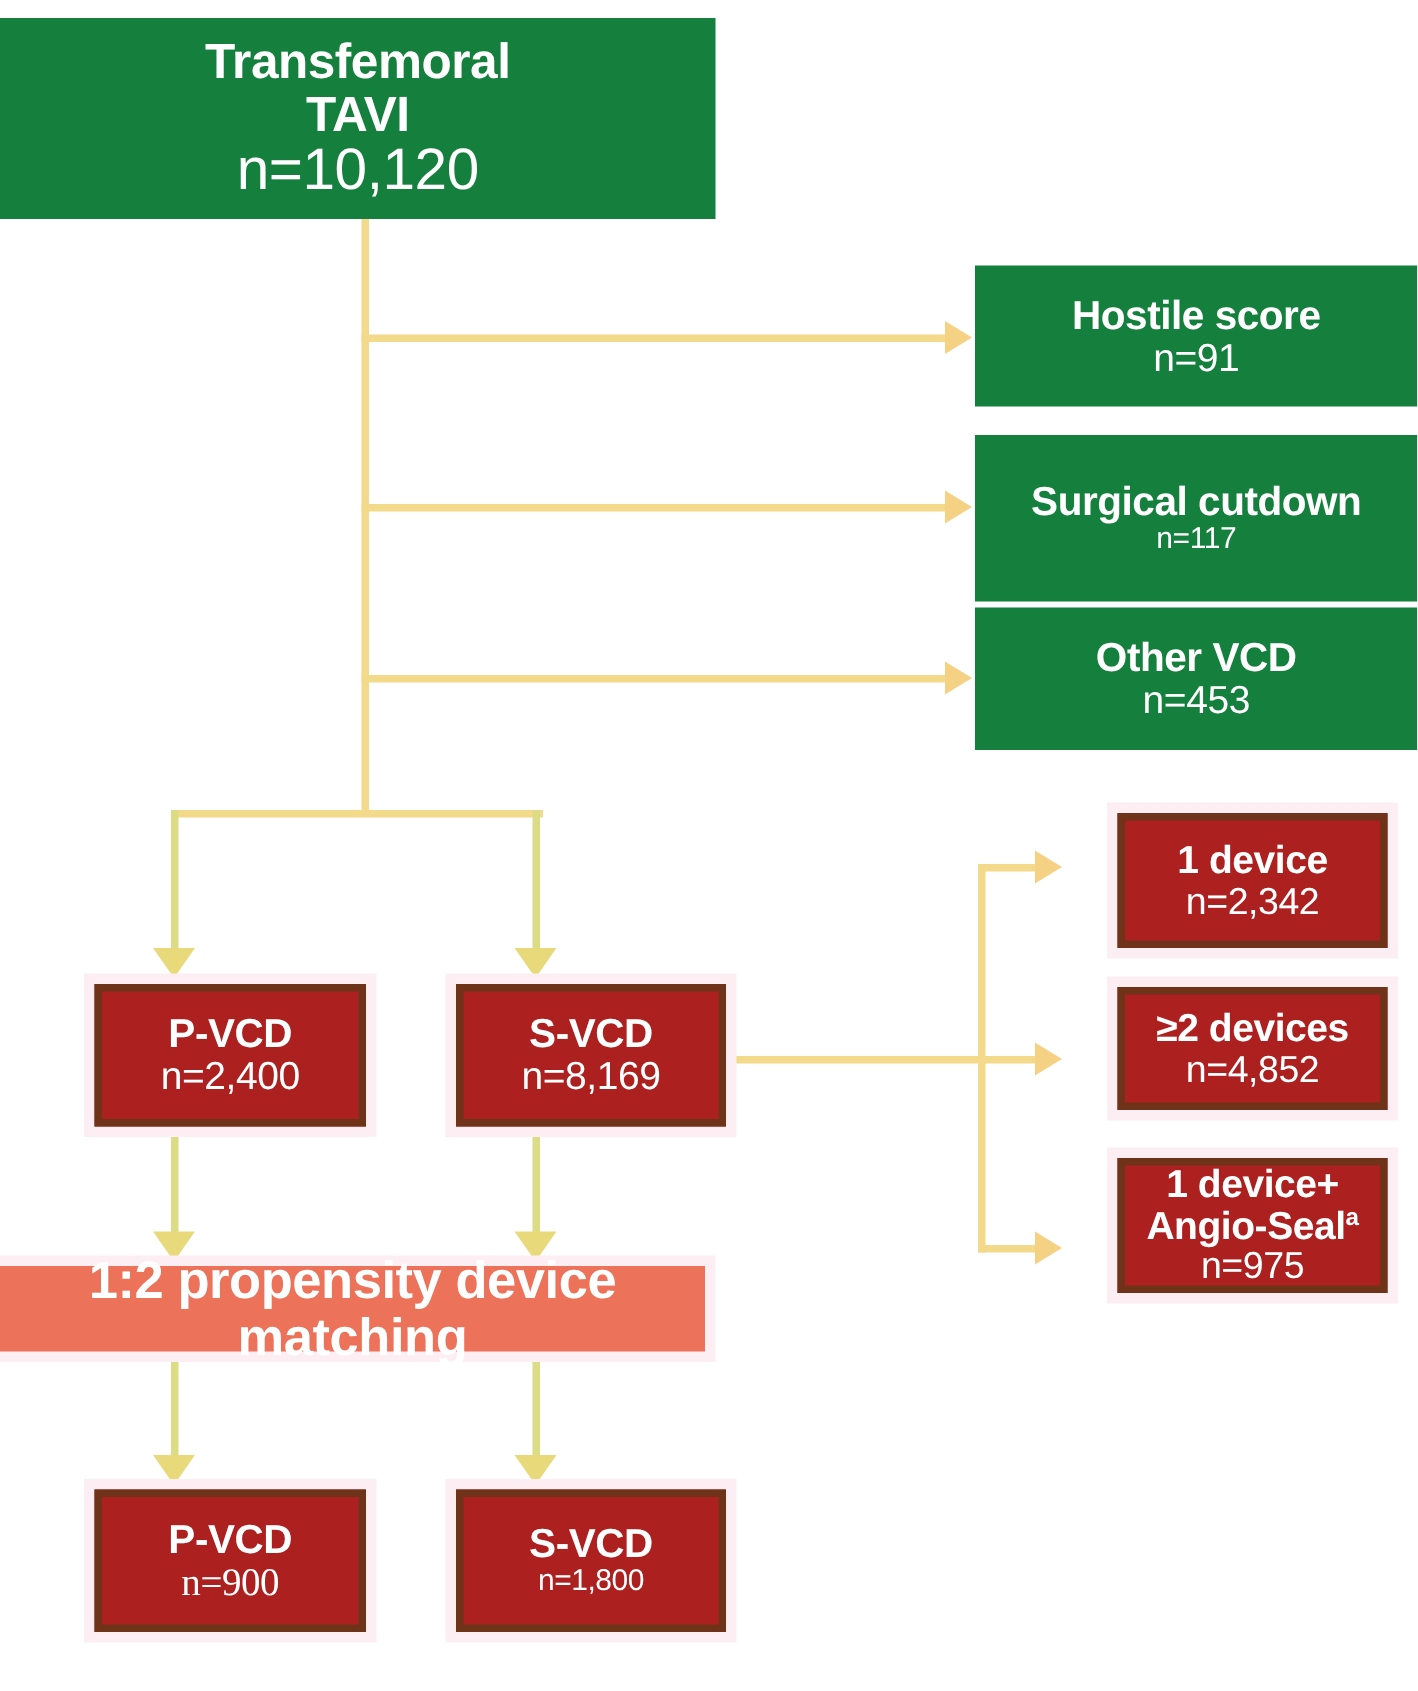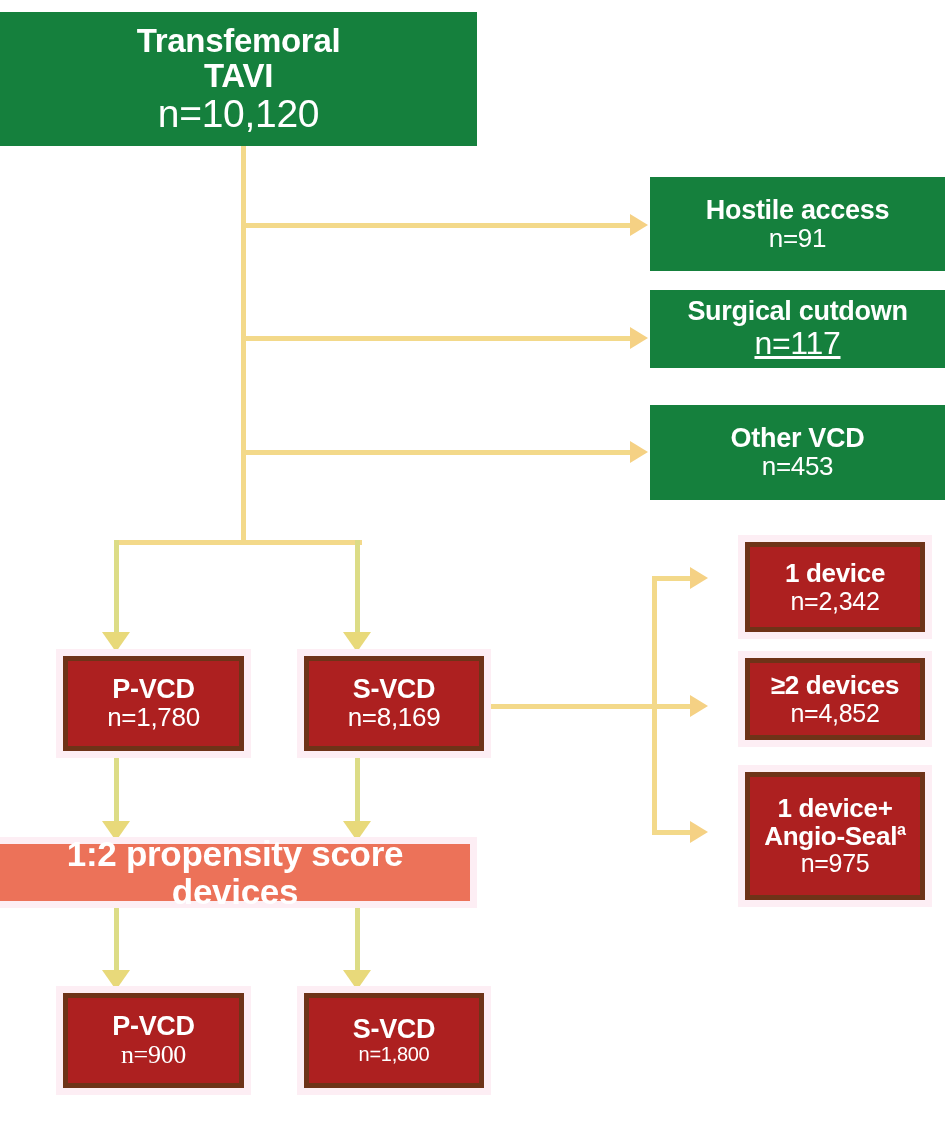--- a/index.html
+++ b/index.html
@@ -130,62 +130,62 @@
   <div class="conn conn-v conn-green" style="left:355px; top:901px; height:73px;"></div>
   <div class="arrow-down" style="left:343px; top:970px;"></div>
 
   <div class="node flat" style="left:0px; top:12px; width:477px; height:134px;">
     <div class="title" style="font-size:33px;">Transfemoral</div>
     <div class="title" style="font-size:33px;">TAVI</div>
     <div class="count" style="font-size:39px;">n=10,120</div>
   </div>
 
   <div class="node flat" style="left:650px; top:177px; width:295px; height:94px;">
-    <div class="title" style="font-size:27px;">Hostile access</div>
+    <div class="title" style="font-size:27px;">Hostile score</div>
     <div class="count" style="font-size:26px;">n=91</div>
   </div>
 
-  <div class="node flat" style="left:650px; top:290px; width:295px; height:78px;">
+  <div class="node flat" style="left:650px; top:290px; width:295px; height:111px;">
     <div class="title" style="font-size:27px;">Surgical cutdown</div>
-    <div class="count" style="font-size:32px;text-decoration:underline;">n=117</div>
+    <div class="count" style="font-size:20px;">n=117</div>
   </div>
 
   <div class="node flat" style="left:650px; top:405px; width:295px; height:95px;">
     <div class="title" style="font-size:27px;">Other VCD</div>
     <div class="count" style="font-size:26px;">n=453</div>
   </div>
 
   <div class="node bordered" style="left:26px; top:656px; width:181px; height:95px;">
     <div class="title" style="font-size:27px;">P-VCD</div>
-    <div class="count" style="font-size:26px;">n=1,780</div>
+    <div class="count" style="font-size:26px;">n=2,400</div>
   </div>
 
   <div class="node bordered" style="left:267px; top:656px; width:180px; height:95px;">
     <div class="title" style="font-size:27px;">S-VCD</div>
     <div class="count" style="font-size:26px;">n=8,169</div>
   </div>
 
   <div class="node bordered" style="left:708px; top:542px; width:180px; height:90px;">
     <div class="title" style="font-size:26px;">1 device</div>
     <div class="count" style="font-size:25px;">n=2,342</div>
   </div>
 
   <div class="node bordered" style="left:708px; top:658px; width:180px; height:82px;">
     <div class="title" style="font-size:26px;">≥2 devices</div>
     <div class="count" style="font-size:25px;">n=4,852</div>
   </div>
 
-  <div class="node bordered" style="left:708px; top:772px; width:180px; height:128px;">
+  <div class="node bordered" style="left:708px; top:772px; width:180px; height:90px;">
     <div class="title" style="font-size:26px;">1 device+</div>
     <div class="title" style="font-size:26px;"><span>Angio-Seal</span><sup>a</sup></div>
     <div class="count" style="font-size:25px;">n=975</div>
   </div>
 
   <div class="node salmon" style="left:0px; top:844px; width:470px; height:57px;">
-    <div class="title">1:2 propensity score devices</div>
+    <div class="title">1:2 propensity device matching</div>
   </div>
 
   <div class="node bordered" style="left:26px; top:993px; width:181px; height:95px;">
     <div class="title" style="font-size:27px;">P-VCD</div>
     <div class="count" style="font-size:26px;font-family:Liberation Serif, serif;">n=900</div>
   </div>
 
   <div class="node bordered" style="left:267px; top:993px; width:180px; height:95px;">
     <div class="title" style="font-size:27px;">S-VCD</div>
     <div class="count" style="font-size:20px;">n=1,800</div>

